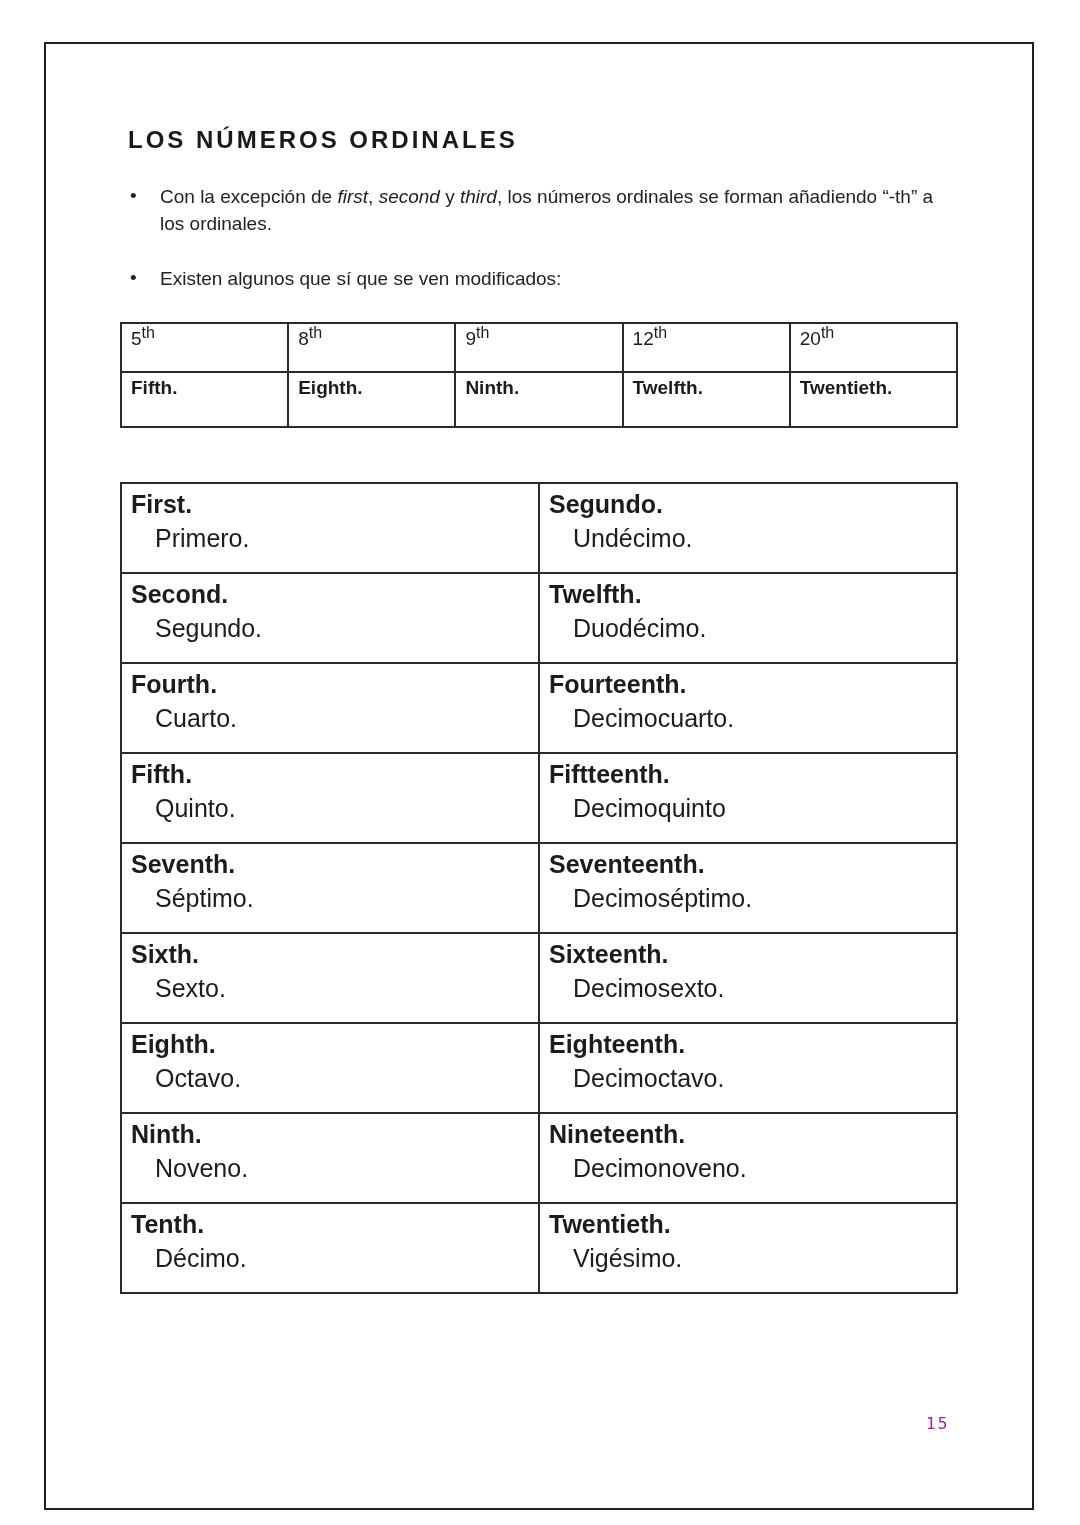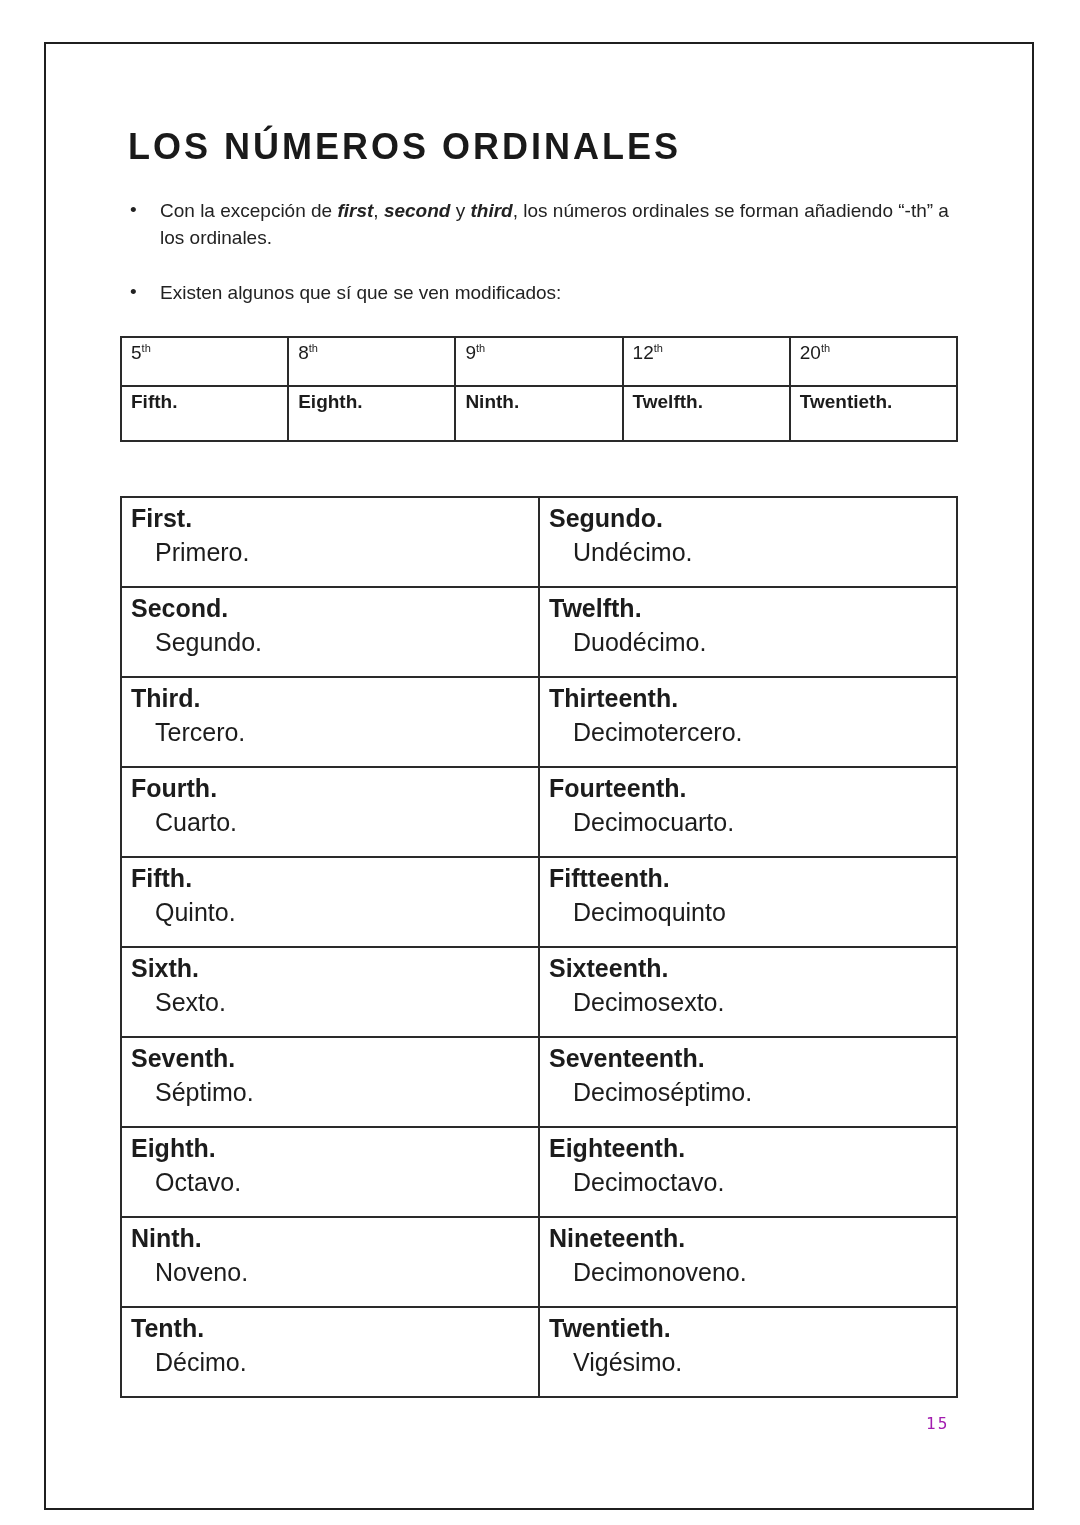--- a/index.html
+++ b/index.html
@@ -8,38 +8,38 @@
     width:1080px; height:1525px; background:#ffffff; color:#1c1c1c;
     font-family:"Liberation Sans","DejaVu Sans",sans-serif;
     position:relative; overflow:hidden;
   }
   .page-border {
     position:absolute; left:44px; top:42px; width:990px; height:1468px;
     border:2px solid #1f1f1f;
   }
   .content { position:absolute; left:120px; top:126px; width:840px; }
   .title {
-    margin:0 0 30px 8px; font-size:36px; font-weight:600;
+    margin:0 0 30px 8px; font-size:24px; font-weight:600;
     letter-spacing:3px; color:#1a1a1a;
   }
   .bullet {
     position:relative; padding-left:40px; margin:0 0 29px 0;
     font-size:19px; line-height:1.4; color:#222;
   }
   .bullet .dot {
     position:absolute; left:10px; top:-1px; font-size:19px;
   }
-  .it { font-style:italic;font-weight:bold; }
+  .it { font-style:italic; }
   table { border-collapse:collapse; width:838px; table-layout:fixed; }
   td { border:2px solid #2a2a2a; vertical-align:top; padding:4px 9px; }
   .t1 { margin-top:12px; }
   .t1 td { font-size:19px; }
   .t1 tr.head td { height:49px; }
   .t1 tr.vals td { height:55px; font-weight:bold; }
-  .t1 sup { font-size:11px; line-height:0; }
+  .t1 sup { font-size:16px; line-height:0; }
   .t2 { margin-top:54px; }
   .t2 td { height:90px; font-size:25px; }
   .t2 .en { font-weight:bold; line-height:1.35; }
   .t2 .es { line-height:1.35;margin-left:24px; }
   .page-number {
     position:absolute; left:926px; top:1414px; font-size:16px;
     letter-spacing:2px; font-family:"DejaVu Sans Mono","Liberation Mono",monospace;
     color:#a21caf;
   }
 </style>
@@ -98,66 +98,56 @@
             <div class="en">Second.</div>
             <div class="es">Segundo.</div>
           </td>
       <td>
             <div class="en">Twelfth.</div>
             <div class="es">Duodécimo.</div>
           </td>
     </tr>
     <tr>
       <td>
-            <div class="en">Third.</div>
-            <div class="es">Tercero.</div>
-          </td>
-      <td>
-            <div class="en">Thirteenth.</div>
-            <div class="es">Decimotercero.</div>
-          </td>
-    </tr>
-    <tr>
-      <td>
             <div class="en">Fourth.</div>
             <div class="es">Cuarto.</div>
           </td>
       <td>
             <div class="en">Fourteenth.</div>
             <div class="es">Decimocuarto.</div>
           </td>
     </tr>
     <tr>
       <td>
             <div class="en">Fifth.</div>
             <div class="es">Quinto.</div>
           </td>
       <td>
             <div class="en">Fiftteenth.</div>
             <div class="es">Decimoquinto</div>
           </td>
     </tr>
     <tr>
       <td>
+            <div class="en">Seventh.</div>
+            <div class="es">Séptimo.</div>
+          </td>
+      <td>
+            <div class="en">Seventeenth.</div>
+            <div class="es">Decimoséptimo.</div>
+          </td>
+    </tr>
+    <tr>
+      <td>
             <div class="en">Sixth.</div>
             <div class="es">Sexto.</div>
           </td>
       <td>
             <div class="en">Sixteenth.</div>
             <div class="es">Decimosexto.</div>
-          </td>
-    </tr>
-    <tr>
-      <td>
-            <div class="en">Seventh.</div>
-            <div class="es">Séptimo.</div>
-          </td>
-      <td>
-            <div class="en">Seventeenth.</div>
-            <div class="es">Decimoséptimo.</div>
           </td>
     </tr>
     <tr>
       <td>
             <div class="en">Eighth.</div>
             <div class="es">Octavo.</div>
           </td>
       <td>
             <div class="en">Eighteenth.</div>
             <div class="es">Decimoctavo.</div>

